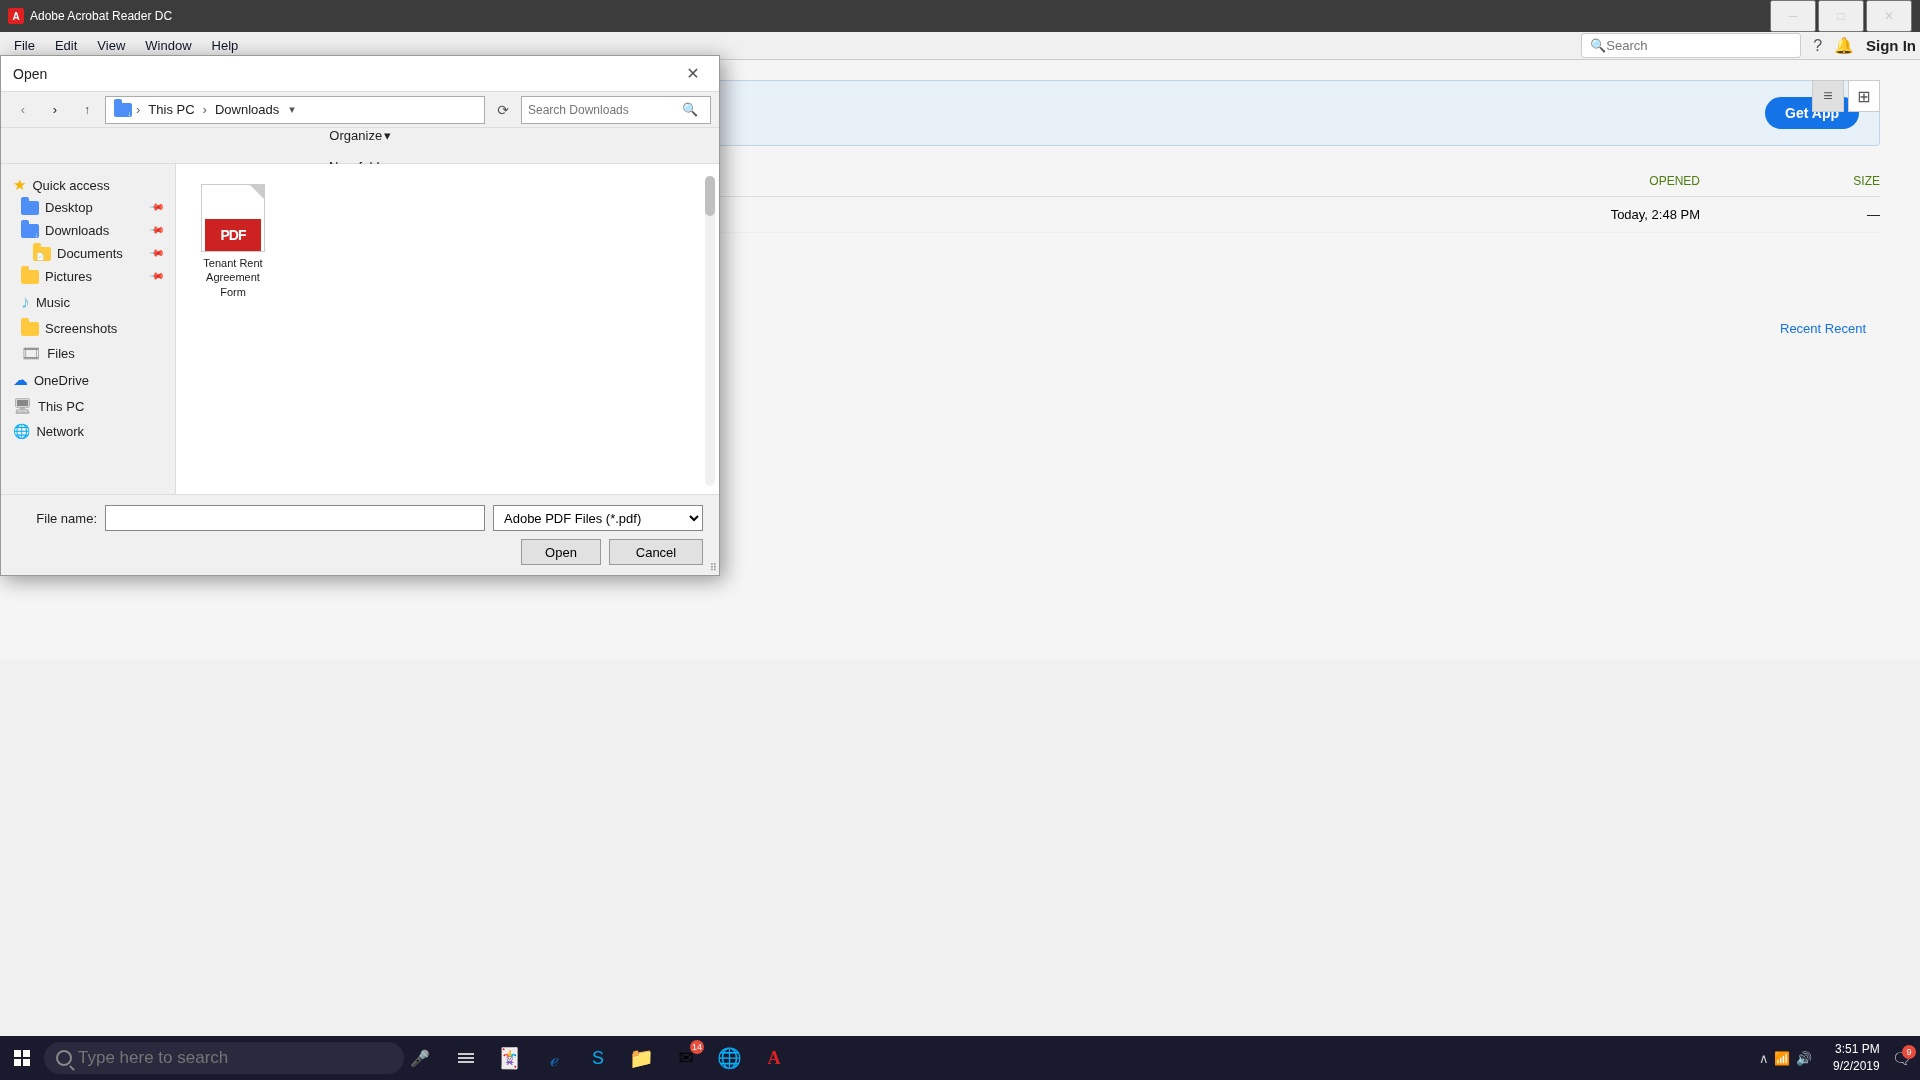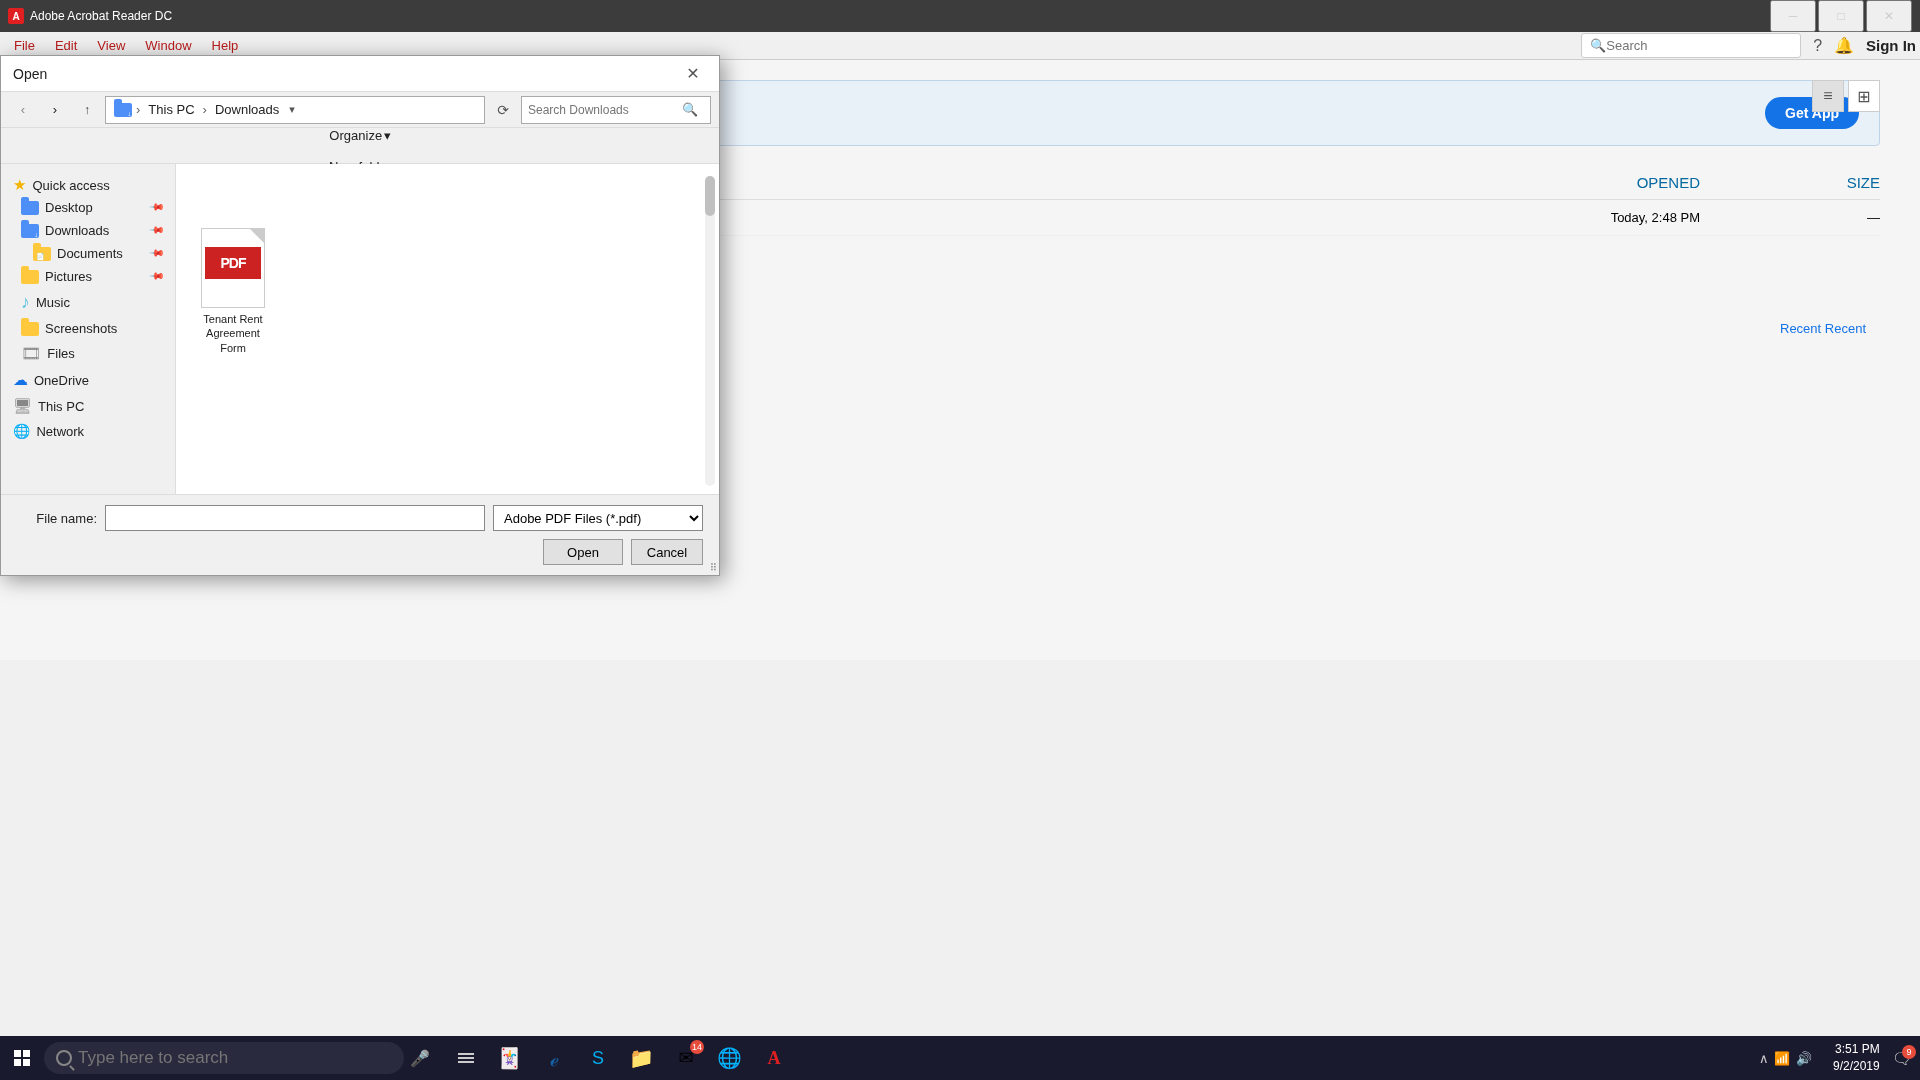--- a/index.html
+++ b/index.html
@@ -52,21 +52,21 @@
       background: #f0f0f0;
       display: flex;
       align-items: center;
       padding: 0 4px;
       border-bottom: 1px solid #ccc;
     }
     .acrobat-menubar .menu-item {
       padding: 4px 10px;
       cursor: pointer;
       font-size: 13px;
-      color: #b91c1c;
+      color: #0f172a;
     }
     .search-box {
       margin-left: auto;
       display: flex; align-items: center;
       background: #fff;
       border: 1px solid #ccc;
       border-radius: 3px;
       padding: 4px 8px;
       width: 220px;
     }
@@ -111,22 +111,22 @@
       background: none; border: none; font-size: 18px; cursor: pointer; color: #555;
     }
 
     .home-table {
       width: 100%;
     }
     .home-table .col-headers {
       display: flex;
       padding: 8px 0;
       border-bottom: 1px solid #ddd;
-      color: #0369a1;
-      font-size: 15px;
+      color: #4d7c0f;
+      font-size: 12px;
     }
     .col-name { flex: 1; }
     .col-opened { width: 200px; text-align: right; padding-right: 80px; }
     .col-size { width: 100px; text-align: right; }
 
     .home-table .table-row {
       display: flex; align-items: center;
       padding: 10px 0;
       border-bottom: 1px solid #eee;
     }
@@ -325,26 +325,26 @@
     .file-item {
       width: 90px;
       display: flex; flex-direction: column; align-items: center;
       padding: 8px;
       cursor: pointer;
       border-radius: 3px;
     }
 
     
     .pdf-icon {
-      width: 64px; height: 80px;
+      width: 64px; height: 68px;
       position: relative;
       background: #fff;
       border: 1px solid #ccc;
       display: flex; flex-direction: column;
-      align-items: center; justify-content: flex-start; margin-top: 44px;
+      align-items: center; justify-content: flex-end;
     }
     .pdf-icon::before {
       content: '';
       position: absolute;
       top: 0; right: 0;
       width: 14px; height: 14px;
       background: #ccc;
       clip-path: polygon(0 0, 100% 100%, 100% 0);
     }
     .pdf-badge {
@@ -389,21 +389,21 @@
     }
     .dialog-buttons {
       display: flex; justify-content: flex-end; gap: 8px; margin-top: 4px;
     }
     .btn-open {
       width: 80px; height: 26px;
       background: #e1e1e1; border: 1px solid #999;
       font-size: 13px; cursor: pointer;
     }
     .btn-cancel {
-      width: 72px; height: 26px;
+      width: 94px; height: 26px;
       background: #e1e1e1; border: 1px solid #999;
       font-size: 13px; cursor: pointer;
     }
     .folder-icon-blue {
       display: inline-block;
       width: 18px; height: 14px;
       background: #4e8ef7;
       border-radius: 0 2px 2px 2px;
       position: relative;
     }

